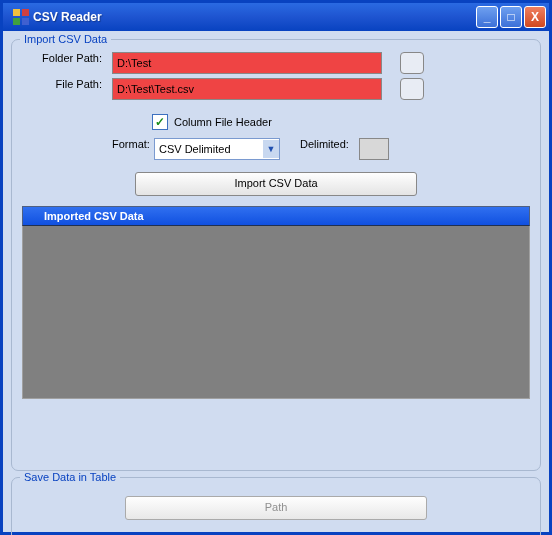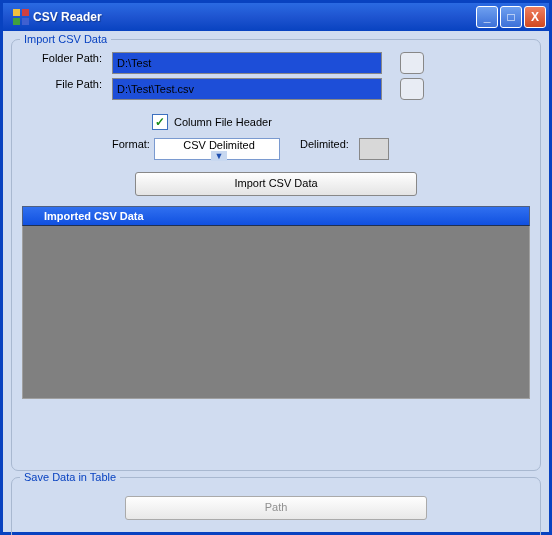--- a/index.html
+++ b/index.html
@@ -11,27 +11,27 @@
 .ctrl-btns{display:flex;gap:2px;}
 .ctrl-btn{width:20px;height:20px;border:1px solid #fff;border-radius:3px;display:flex;align-items:center;justify-content:center;font-family:Arial;font-size:12px;font-weight:bold;color:#fff;}
 .ctrl-min,.ctrl-max{background:linear-gradient(to bottom,#6ea0f0,#3c70d8);}
 .ctrl-close{background:linear-gradient(to bottom,#f08060,#d04820);}
 .client{background:#d0dcf0;padding:8px;height:calc(535px - 28px - 6px);box-sizing:border-box;}
 .groupbox{border:1px solid #a8b8d0;border-radius:7px;position:relative;padding:12px 10px 10px 10px;}
 .group-title{position:absolute;top:-7px;left:8px;background:#d0dcf0;padding:0 4px;color:#0842c0;font-size:11px;}
 .gb-import{height:408px;}
 .row{display:flex;align-items:flex-start;margin-bottom:4px;}
 .lbl{width:80px;text-align:right;margin-right:10px;color:#000;}
-.txt{flex:0 0 260px;height:18px;border:1px solid #888;background:#1d4ed8;padding:1px 4px;font-size:11px;}
+.txt{flex:0 0 260px;height:18px;border:1px solid #888;background:#ef4444;padding:1px 4px;font-size:11px;}
 .browse-btn{width:22px;height:20px;border:1px solid #888;border-radius:4px;background:#e8ecf4;margin-left:18px;}
 .chk-row{margin:14px 0 8px 130px;display:flex;align-items:center;}
 .chk{width:14px;height:14px;border:1px solid #3c70c0;background:#fff;display:inline-flex;align-items:center;justify-content:center;margin-right:6px;color:#1a8c1a;font-size:12px;font-weight:bold;line-height:12px;}
 .fmt-row{display:flex;align-items:flex-start;margin-left:90px;margin-bottom:12px;}
 .fmt-lbl{width:42px;}
-.combo{width:120px;height:20px;border:1px solid #7a9ad0;background:#fff;display:flex;align-items:center;justify-content:space-between;padding-left:4px;margin-right:20px;flex-direction:column;}
+.combo{width:120px;height:20px;border:1px solid #7a9ad0;background:#fff;display:flex;align-items:center;justify-content:space-between;padding-left:4px;margin-right:20px;}
 .combo-arrow{width:16px;height:18px;background:#c8d8f0;display:flex;align-items:center;justify-content:center;color:#2050b0;font-size:9px;}
 .delim-lbl{margin-right:10px;}
 .delim-box{width:24px;height:18px;border:1px solid #888;background:#d8d8d8;}
 .import-btn{display:block;margin:6px auto 10px auto;width:280px;height:22px;border:1px solid #888;border-radius:3px;background:linear-gradient(to bottom,#fefefe,#e4e4e4);text-align:center;line-height:20px;}
 .grid-header{background:linear-gradient(to bottom,#3070f0,#1050e0);color:#fff;font-weight:bold;padding:3px 21px;border:1px solid #506080;border-bottom:1px solid #203050;}
 .grid-body{background:#808080;height:172px;border:1px solid #a0a0a0;border-top:none;}
 .spacer{height:6px;}
 .gb-save{height:58px;padding-top:18px;}
 .save-btn{display:block;margin:0 auto;width:300px;height:22px;border:1px solid #aaa;border-radius:3px;background:linear-gradient(to bottom,#fefefe,#e8e8e8);text-align:center;line-height:20px;color:#909090;}
 </style>

